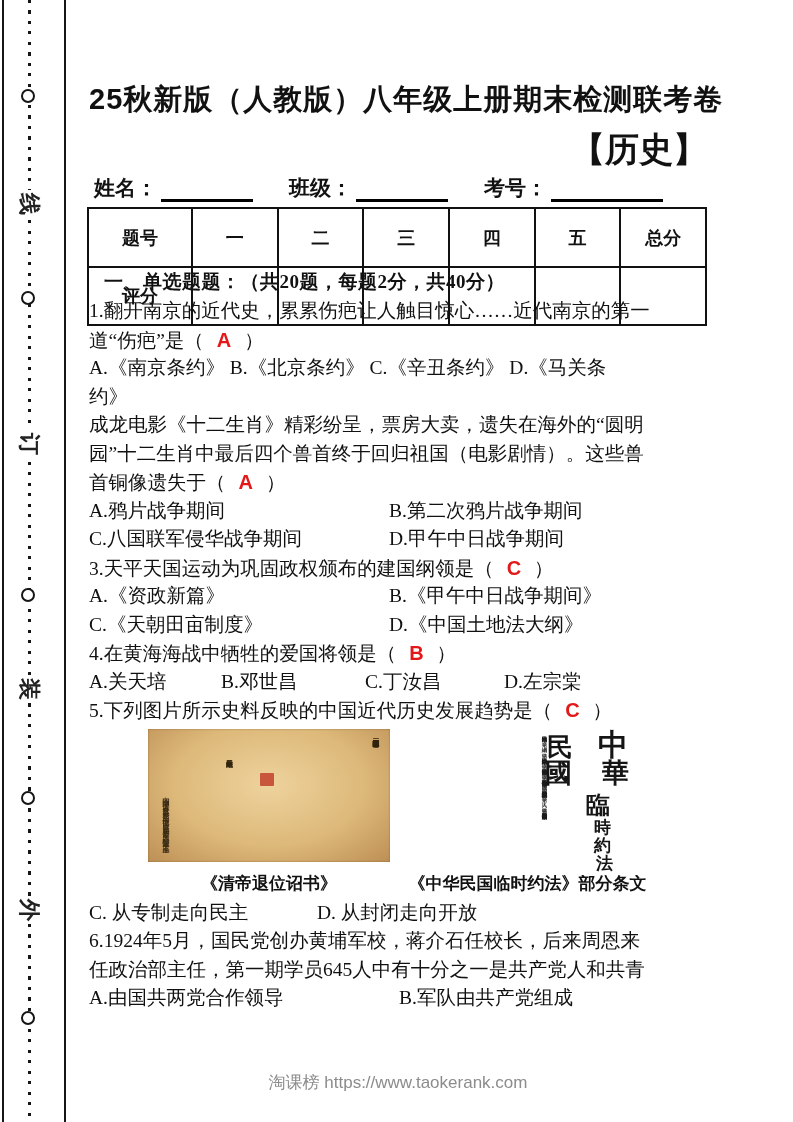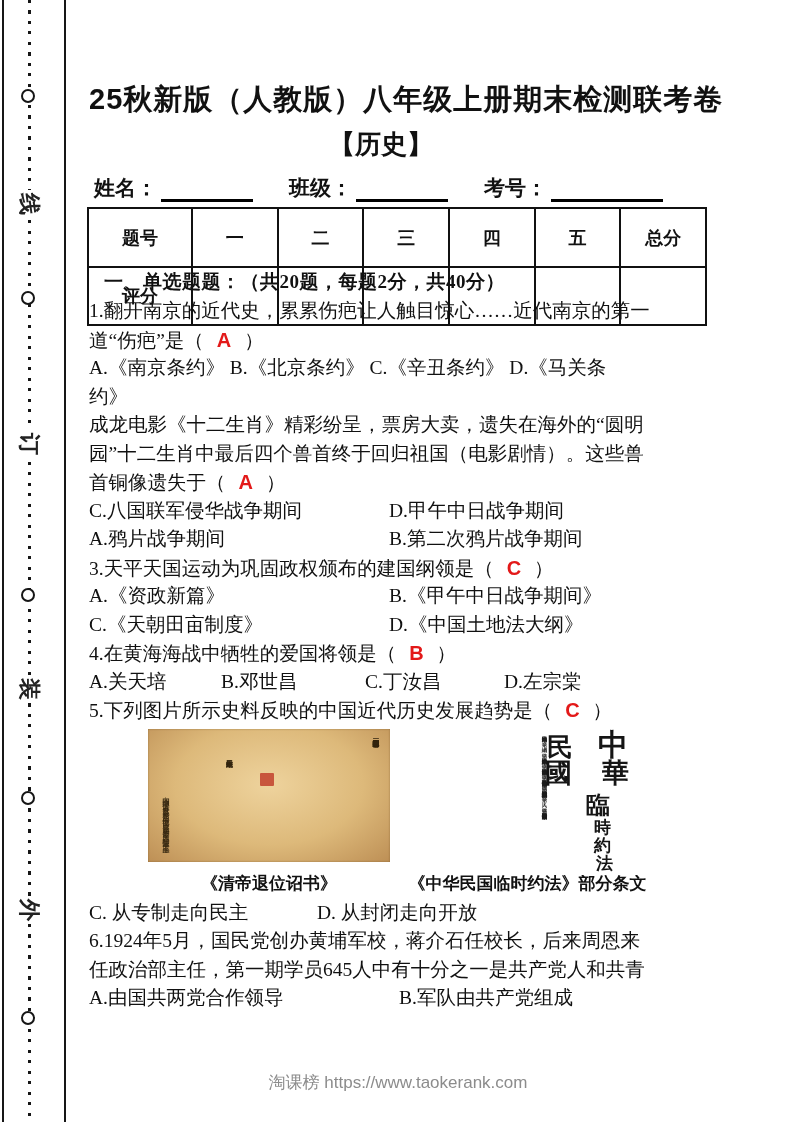--- a/index.html
+++ b/index.html
@@ -13,22 +13,22 @@
     background:repeating-linear-gradient(180deg,#161616 0 3px,transparent 3px 10.5px);}
   .bcircle{position:absolute;left:21px;width:14px;height:14px;border:2px solid #161616;
     border-radius:50%;background:#fff;box-sizing:border-box;}
   .bchar{position:absolute;left:15px;width:28px;text-align:center;font-size:22px;font-weight:600;
     color:#222;background:#fff;padding:3px 0;transform:rotate(90deg);line-height:22px;}
 
   
   .title{position:absolute;top:80px;left:89px;width:618px;text-align:left;
     font-family:"Liberation Sans","DejaVu Sans",sans-serif;font-weight:900;font-size:29px;
     letter-spacing:1px;white-space:nowrap;}
-  .subject{position:absolute;top:127px;left:72px;width:618px;text-align:center;
-    font-family:"Liberation Sans","DejaVu Sans",sans-serif;font-weight:900;font-size:26px;}
+  .subject{position:absolute;top:127px;left:89px;width:618px;text-align:right;
+    font-family:"Liberation Sans","DejaVu Sans",sans-serif;font-weight:900;font-size:34px;}
   .fields{position:absolute;top:174px;left:94px;width:614px;display:flex;align-items:flex-end;
     font-size:21px;font-weight:700;}
   .fgroup{display:flex;align-items:flex-end;}
   .fgroup+.fgroup{margin-left:36px;align-items:flex-end;}
   .blank{display:inline-block;height:23px;border-bottom:3px solid #000;margin-left:4px;}
   .blank.b1{width:92px}.blank.b2{width:92px}.blank.b3{width:112px}
 
   
   table.score{position:absolute;top:207px;left:87px;width:620px;border-collapse:collapse;
     table-layout:fixed;}
@@ -152,22 +152,22 @@
   <div class="qbody">
 
     <div class="ln">1.翻开南京的近代史，累累伤疤让人触目惊心……近代南京的第一</div>
     <div class="ln"><span>道“伤疤”是（</span><span class="ans">A</span><span>）</span></div>
     <div class="ln">A.《南京条约》  B.《北京条约》  C.《辛丑条约》  D.《马关条</div>
     <div class="ln">约》</div>
 
     <div class="ln">成龙电影《十二生肖》精彩纷呈，票房大卖，遗失在海外的“圆明</div>
     <div class="ln">园”十二生肖中最后四个兽首终于回归祖国（电影剧情）。这些兽</div>
     <div class="ln"><span>首铜像遗失于（</span><span class="ans">A</span><span>）</span></div>
+    <div class="ln"><span class="c300">A.鸦片战争期间</span><span>B.第二次鸦片战争期间</span></div>
     <div class="ln"><span class="c300">C.八国联军侵华战争期间</span><span>D.甲午中日战争期间</span></div>
-    <div class="ln"><span class="c300">A.鸦片战争期间</span><span>B.第二次鸦片战争期间</span></div>
 
     <div class="ln"><span>3.天平天国运动为巩固政权颁布的建国纲领是（</span><span class="ans">C</span><span>）</span></div>
     <div class="ln"><span class="c300">A.《资政新篇》</span><span>B.《甲午中日战争期间》</span></div>
     <div class="ln"><span class="c300">C.《天朝田亩制度》</span><span>D.《中国土地法大纲》</span></div>
 
     <div class="ln"><span>4.在黄海海战中牺牲的爱国将领是（</span><span class="ans">B</span><span>）</span></div>
     <div class="ln"><span class="w132">A.关天培</span><span class="w144">B.邓世昌</span><span class="w139">C.丁汝昌</span><span>D.左宗棠</span></div>
 
     <div class="ln"><span>5.下列图片所示史料反映的中国近代历史发展趋势是（</span><span class="ans">C</span><span>）</span></div>
 

